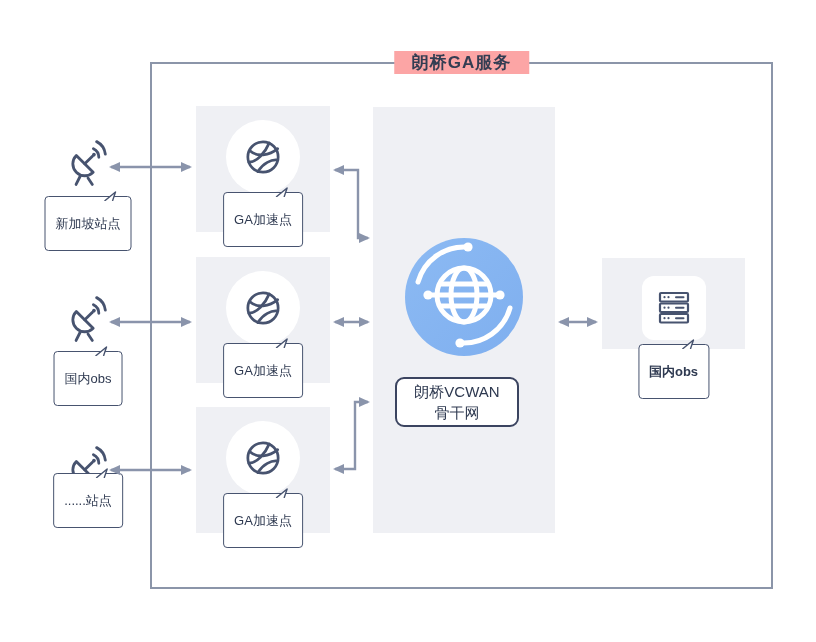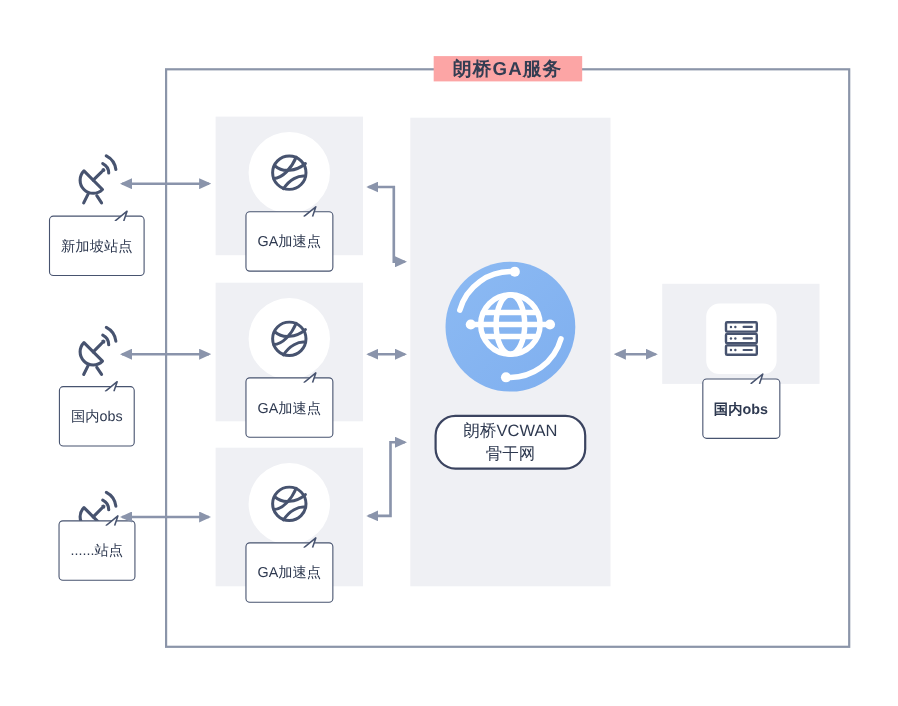--- a/index.html
+++ b/index.html
@@ -41,23 +41,23 @@
   
   .bubble {
     position:absolute; transform:translateX(-50%);
     background:#fff; border:1.5px solid #47536f; border-radius:4px;
     padding:18px 10px; font-size:13px; line-height:17px; color:#2e3950;
     white-space:nowrap;
   }
   .bubble .tail { position:absolute; top:-9px; right:12px; width:16px; height:10px; }
   
   .backbone-label {
-    position:absolute; left:22px; top:270px; width:138px; height:50px;
+    position:absolute; left:22px; top:270px; width:124px; height:50px;
     box-sizing:border-box; background:#fff; border:2px solid #3b4460;
-    border-radius:19px; color:#2e3950; font-size:15px; line-height:21px;
+    border-radius:9px; color:#2e3950; font-size:15px; line-height:21px;
     display:flex; flex-direction:column; align-items:center; justify-content:center;
     text-align:center;
   }
   .arrows { position:absolute; left:0; top:0; pointer-events:none; }
   .site-icon { position:absolute; }
 </style>
 </head>
 <body>
 
 <div class="stage">

